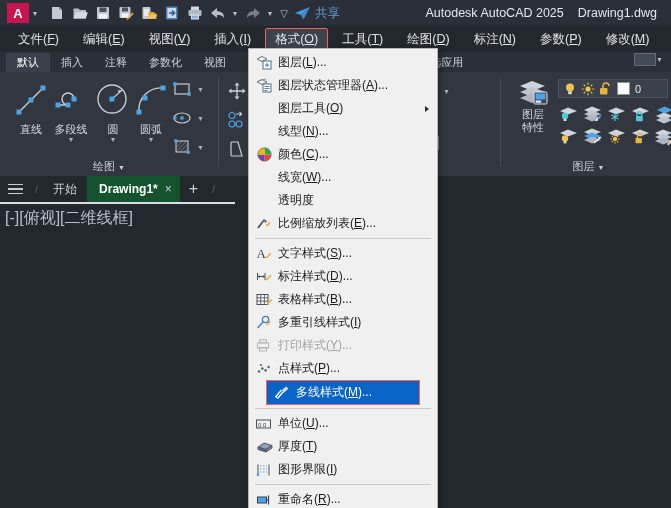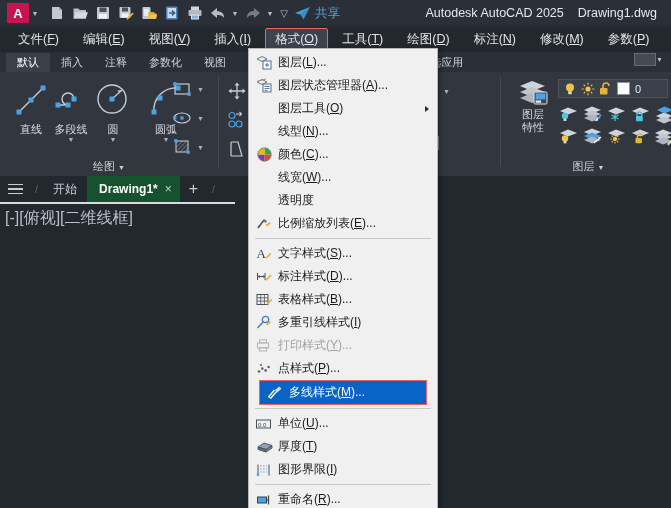--- a/index.html
+++ b/index.html
@@ -161,21 +161,21 @@
     position: absolute; right: 8px; width: 0; height: 0;
     border-left: 4px solid #2b2b2b;
     border-top: 3.5px solid transparent;
     border-bottom: 3.5px solid transparent;
   }
   .mi.hl {
     background: #0a64c8;
     border: 1.5px solid #f0635e;
     color: #ffffff;
     height: 25px;
-    margin: 0 10px;
+    margin: 0 17px;
   }
   .msep { height: 1px; background: #c8c8c8; margin: 3px 6px 3px 6px; }
   u { text-decoration: underline; }
 </style>
 </head>
 <body>
 
 <div id="app">
 
   <div class="titlebar">
@@ -264,22 +264,22 @@
 
   <div class="menubar">
     <div class="menu-item">文件(<u>F</u>)</div>
     <div class="menu-item">编辑(<u>E</u>)</div>
     <div class="menu-item">视图(<u>V</u>)</div>
     <div class="menu-item">插入(<u>I</u>)</div>
     <div class="menu-item active">格式(<u>O</u>)</div>
     <div class="menu-item">工具(<u>T</u>)</div>
     <div class="menu-item">绘图(<u>D</u>)</div>
     <div class="menu-item">标注(<u>N</u>)</div>
+    <div class="menu-item">参数(<u>P</u>)</div>
     <div class="menu-item">修改(<u>M</u>)</div>
-    <div class="menu-item">参数(<u>P</u>)</div>
     <div class="menu-item">窗</div>
   </div>
 
   <div class="ribbon-tabs">
     <div class="rtab sel">默认</div>
     <div class="rtab">插入</div>
     <div class="rtab">注释</div>
     <div class="rtab">参数化</div>
     <div class="rtab">视图</div>
     <div class="rtab">管</div>
@@ -319,21 +319,21 @@
         <svg width="40" height="40" viewBox="0 0 40 40">
           <circle cx="19" cy="19" r="14" stroke="#c7ccd4" stroke-width="1.4" fill="none"></circle>
           <line x1="19" y1="19" x2="29" y2="10" stroke="#c7ccd4" stroke-width="1.2"></line>
           <path d="M29 10 l-4.5 0.6 1.9 2.4 z" fill="#c7ccd4"></path>
           <rect x="16.5" y="16.5" width="5" height="5" fill="#4aa3e8"></rect>
         </svg>
         <div class="lbl">圆</div>
         <div class="dd-caret">▼</div>
       </div>
 
-      <div class="big-btn" style="left:143px; top:8px;">
+      <div class="big-btn" style="left:128px; top:8px;">
         <svg width="40" height="40" viewBox="0 0 40 40">
           <path d="M8 32 a22 22 0 0 1 24 -24" stroke="#c7ccd4" stroke-width="1.4" fill="none"></path>
           <rect x="5.5" y="29.5" width="5" height="5" fill="#4aa3e8"></rect>
           <rect x="29.5" y="5.5" width="5" height="5" fill="#4aa3e8"></rect>
           <rect x="11.5" y="15.5" width="5" height="5" fill="#4aa3e8"></rect>
         </svg>
         <div class="lbl">圆弧</div>
         <div class="dd-caret">▼</div>
       </div>
 

